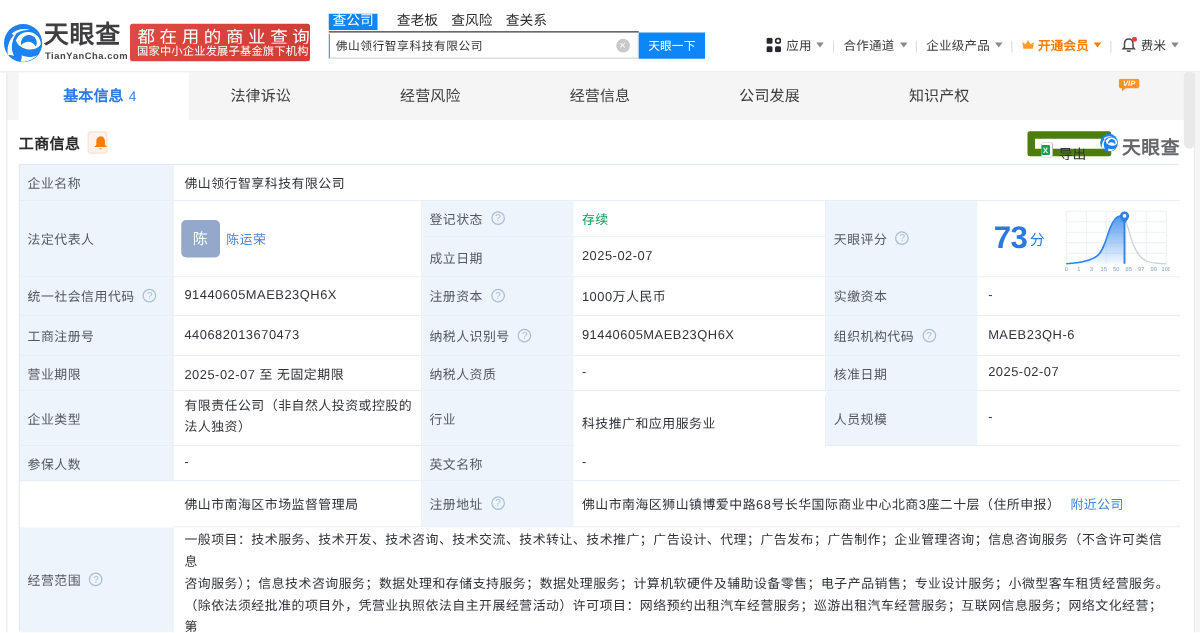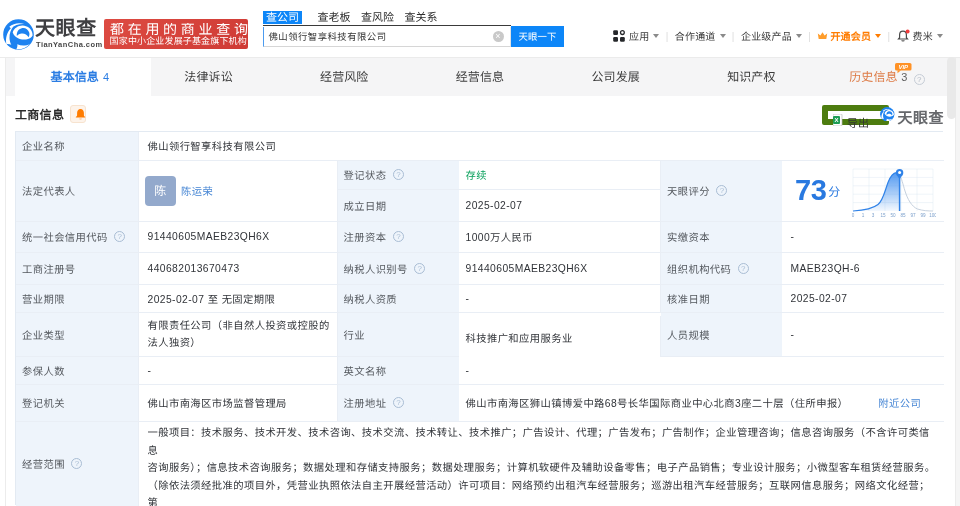--- a/index.html
+++ b/index.html
@@ -72,21 +72,21 @@
 .lab .in { padding-left:6px; }
 .val .in { padding-left:8.5px; }
 .bb { border-bottom:1px solid #e9eef5; }
 .br { border-right:1px solid #e9eef5; }
 .q { display:inline-block; width:11px; height:11px; border:1px solid #a9bdd4; border-radius:50%;
   color:#a9bdd4; font-size:8px; line-height:9.5px; text-align:center; margin-left:6.5px; flex:none; letter-spacing:0;}
 .green { color:#0aa05c; }
 .blue { color:#4585d4; }
 #avatar { width:31px; height:30px; background:#93a9cc; border-radius:4px; color:#fff;
   font-size:12px; text-align:center; line-height:30px; flex:none; }
-#score73 { font-size:29px; font-weight:bold; color:#2979e0; letter-spacing:-0.5px;}
+#score73 { font-size:25px; font-weight:bold; color:#2979e0; letter-spacing:-0.5px;}
 #scorefen { font-size:12px; color:#2979e0; margin-left:2px; }
 #oprange { line-height:17.5px; padding:2.5px 4px 0 8.5px; font-size:10.3px; letter-spacing:0.42px; color:#303338;}
 </style>
 </head>
 <body>
 
 <div id="hdr">
   <svg id="logo-circ" width="31" height="31" viewBox="0 0 31 31">
     <circle cx="15.5" cy="15.5" r="15.3" fill="#1d82f0"></circle>
     <path d="M6.3 7.8 C10.2 4.3 16.3 3.1 21.3 5.1 C16.6 4.8 11.3 6.2 8 9.4 Z" fill="#fff"></path>
@@ -122,21 +122,20 @@
   </div>
 </div>
 
 <div id="nav">
   <div class="tab act" style="left:10px;">基本信息<span class="cnt">4</span></div>
   <div class="tab" style="left:271.4px;">经营风险</div>
   <div class="tab" style="left:135.7px;">法律诉讼</div>
   <div class="tab" style="left:407.1px;">经营信息</div>
   <div class="tab" style="left:542.8px;">公司发展</div>
   <div class="tab" style="left:678.5px;">知识产权</div>
-  <div class="tab his" style="left:814.2px;">历史信息<span class="n">3</span><span class="q" style="border-color:#c6cdd6;color:#b3bac4;vertical-align:-1px;">?</span></div>
 </div>
 
 <svg class="abs" style="left:894.5px; top:63px;" width="17" height="11" viewBox="0 0 17 11">
   <rect x="0" y="0" width="16.5" height="7.6" rx="1.6" fill="#ff9226"></rect>
   <path d="M2.5 7.2 L2.5 10.2 L6 7.2 Z" fill="#ff9226"></path>
   <text x="8.3" y="6" font-size="6" font-weight="bold" fill="#fff" text-anchor="middle" font-style="italic">VIP</text>
 </svg>
 
 <div id="sect">工商信息</div>
 <div id="bellbox"><svg width="15" height="15" viewBox="0 0 15 15" style="margin:0.5px 0 0 1.5px;">
@@ -319,31 +318,28 @@
   <div class="val bb br" style="left:123px;top:225px;width:198.5px;height:27.5px;">
       <div class="in">-</div>
     </div>
   <div class="lab bb" style="left:321.5px;top:225px;width:121px;height:27.5px;">
       <div class="in">英文名称</div>
     </div>
   <div class="val bb" style="left:442.5px;top:225px;width:485.5px;height:27.5px;">
       <div class="in" style="padding-left:7px;">-</div>
     </div>
 
-  <div class="lab bb br" style="left:0;top:252.5px;width:123px;height:37px;">
-      <div class="in">登记机关</div>
-    </div>
   <div class="val bb br" style="left:123px;top:252.5px;width:198.5px;height:37px;">
       <div class="in">佛山市南海区市场监督管理局</div>
     </div>
   <div class="lab bb" style="left:321.5px;top:252.5px;width:121px;height:37px;">
       <div class="in">注册地址<span class="q">?</span></div>
     </div>
   <div class="val bb" style="left:442.5px;top:252.5px;width:485.5px;height:37px;">
-      <div class="in" style="padding-left:7px;">佛山市南海区狮山镇博爱中路68号长华国际商业中心北商3座二十层（住所申报）<span class="blue" style="margin-left:30px;">附近公司</span></div>
+      <div class="in" style="padding-left:7px;">佛山市南海区狮山镇博爱中路68号长华国际商业中心北商3座二十层（住所申报）<span class="blue" style="margin-left:8px;">附近公司</span></div>
     </div>
 
   <div class="lab br" style="left:0;top:289.5px;width:123px;height:84px;">
       <div class="in">经营范围<span class="q">?</span></div>
     </div>
   <div class="val" style="left:123px;top:289.5px;width:805px;height:84px;">
       <div id="oprange">一般项目：技术服务、技术开发、技术咨询、技术交流、技术转让、技术推广；广告设计、代理；广告发布；广告制作；企业管理咨询；信息咨询服务（不含许可类信息<br>咨询服务）；信息技术咨询服务；数据处理和存储支持服务；数据处理服务；计算机软硬件及辅助设备零售；电子产品销售；专业设计服务；小微型客车租赁经营服务。<br>（除依法须经批准的项目外，凭营业执照依法自主开展经营活动）许可项目：网络预约出租汽车经营服务；巡游出租汽车经营服务；互联网信息服务；网络文化经营；第<br>一类增值电信业务；第二类增值电信业务。（依法须经批准的项目，经相关部门批准后方可开展经营活动，具体经营项目以相关部门批准文件或许可证件为准）</div>
     </div>
 </div>
 

